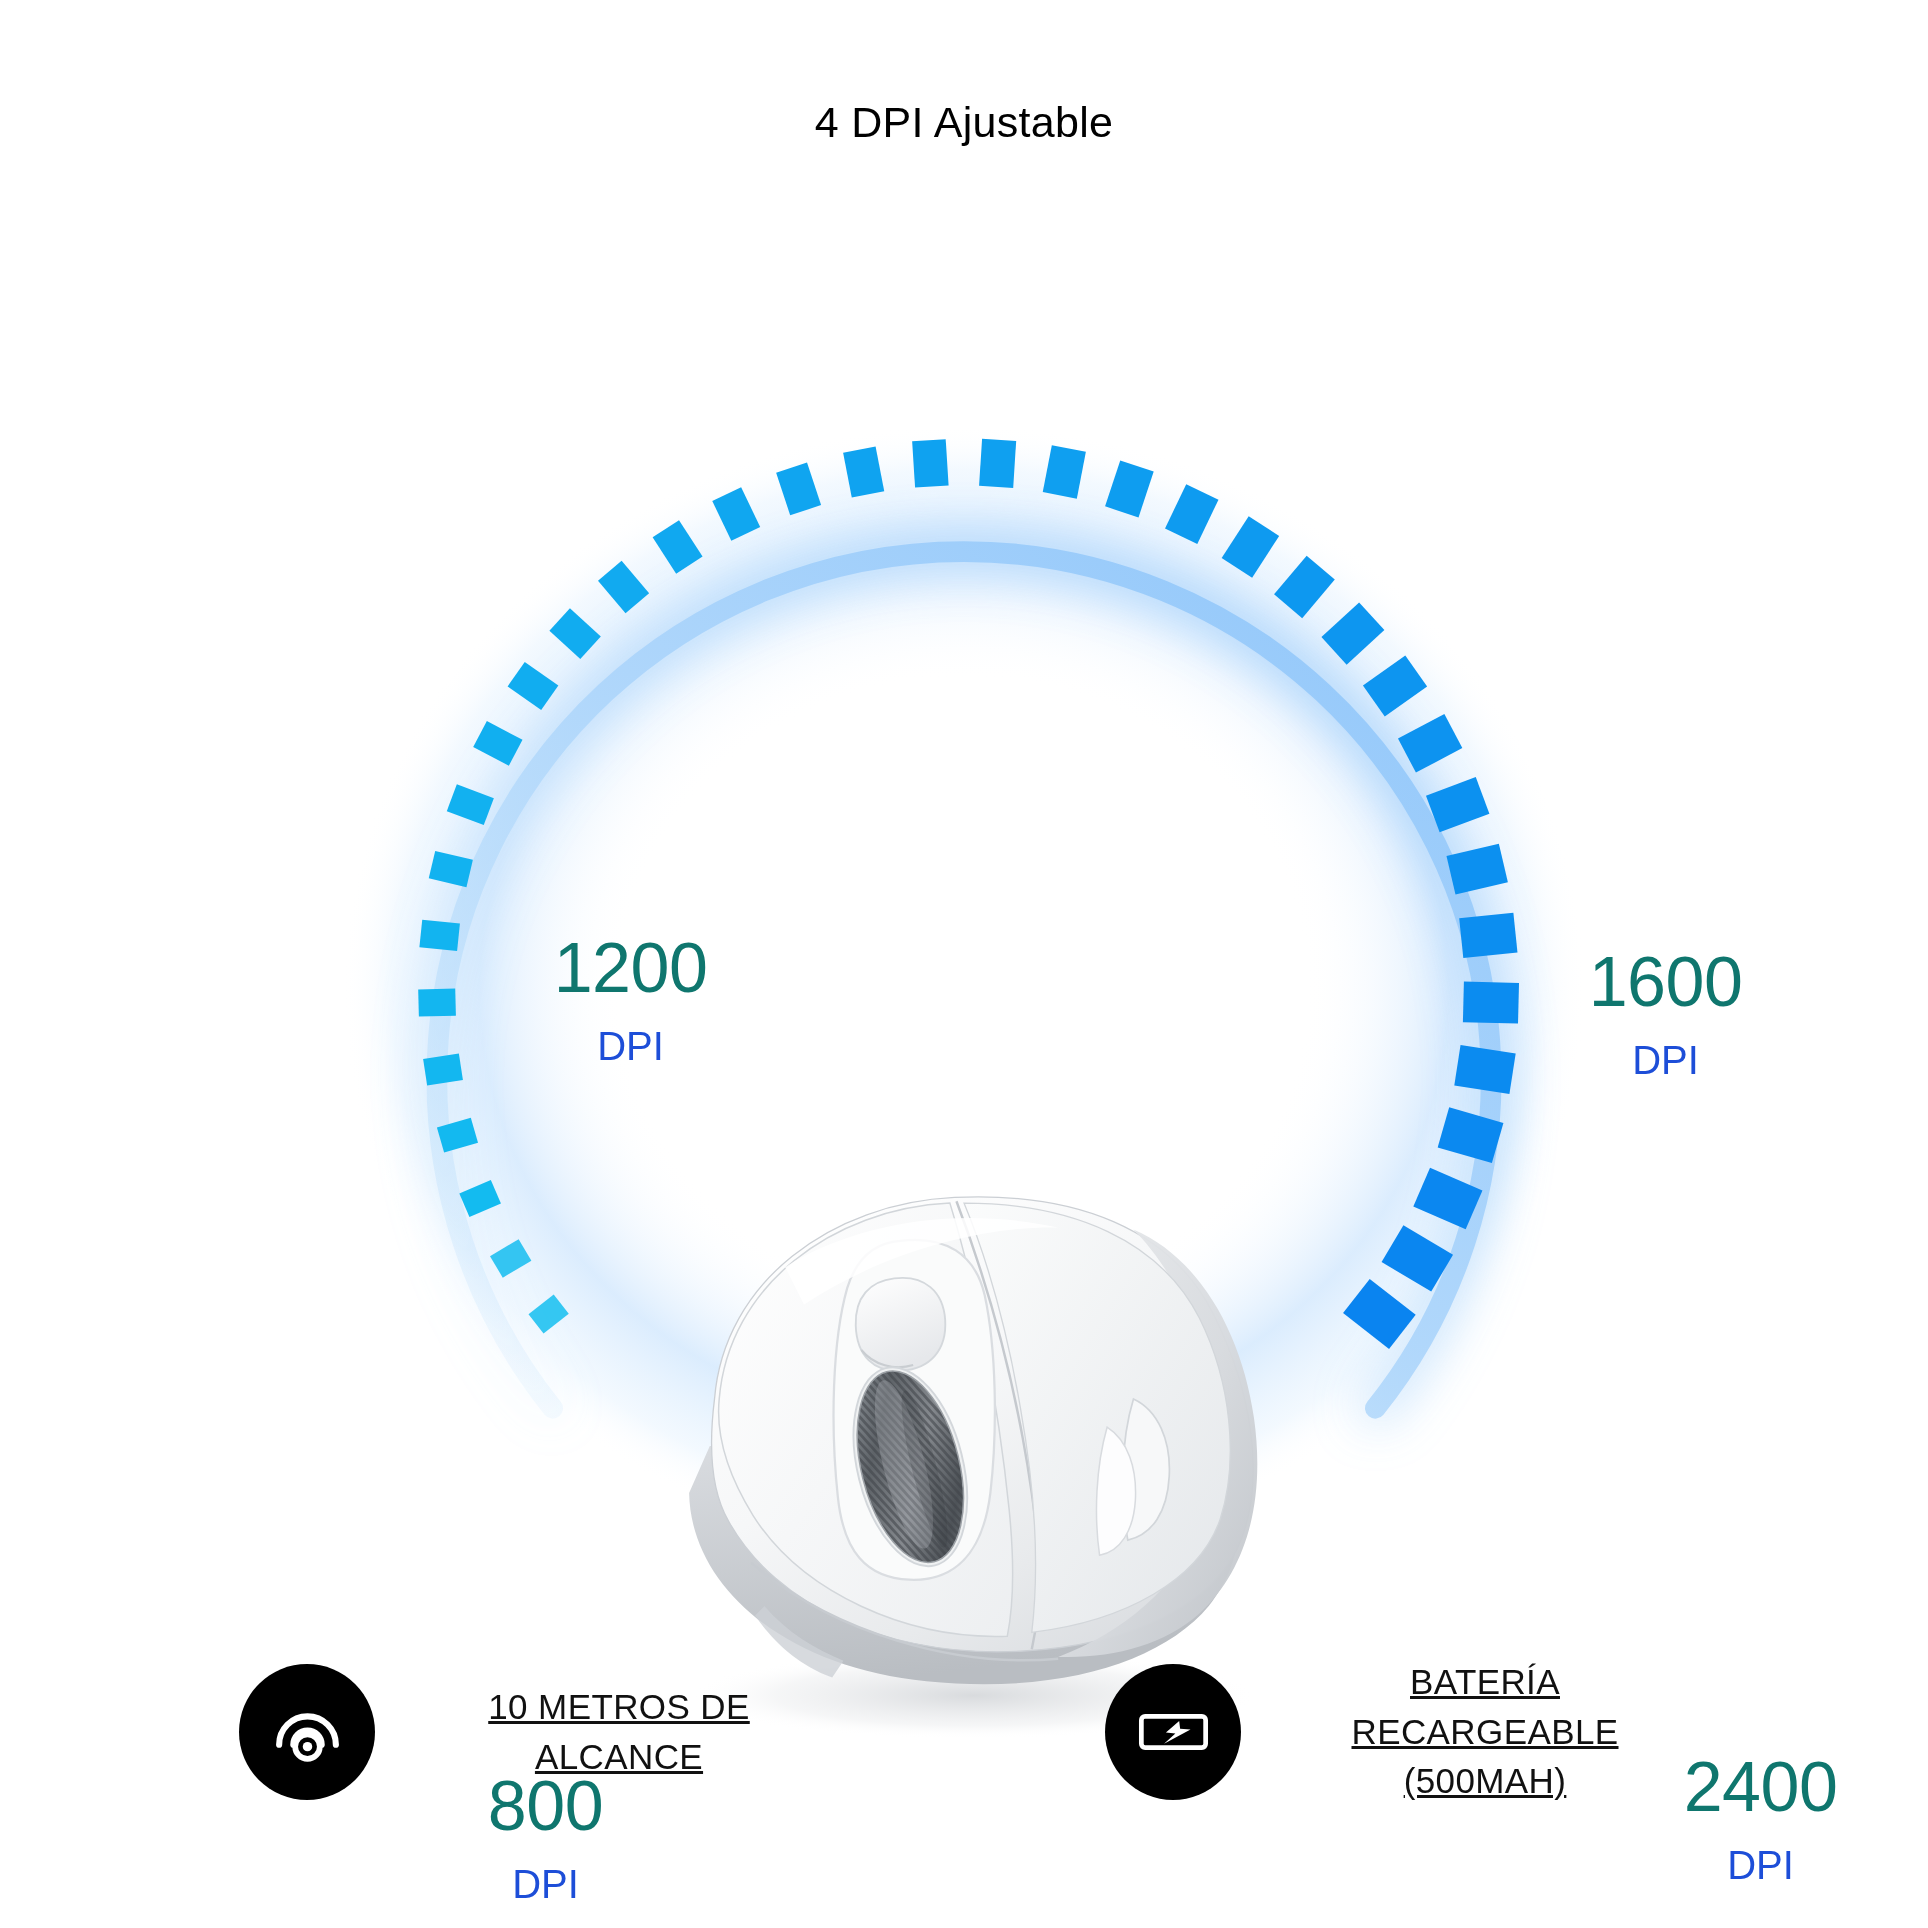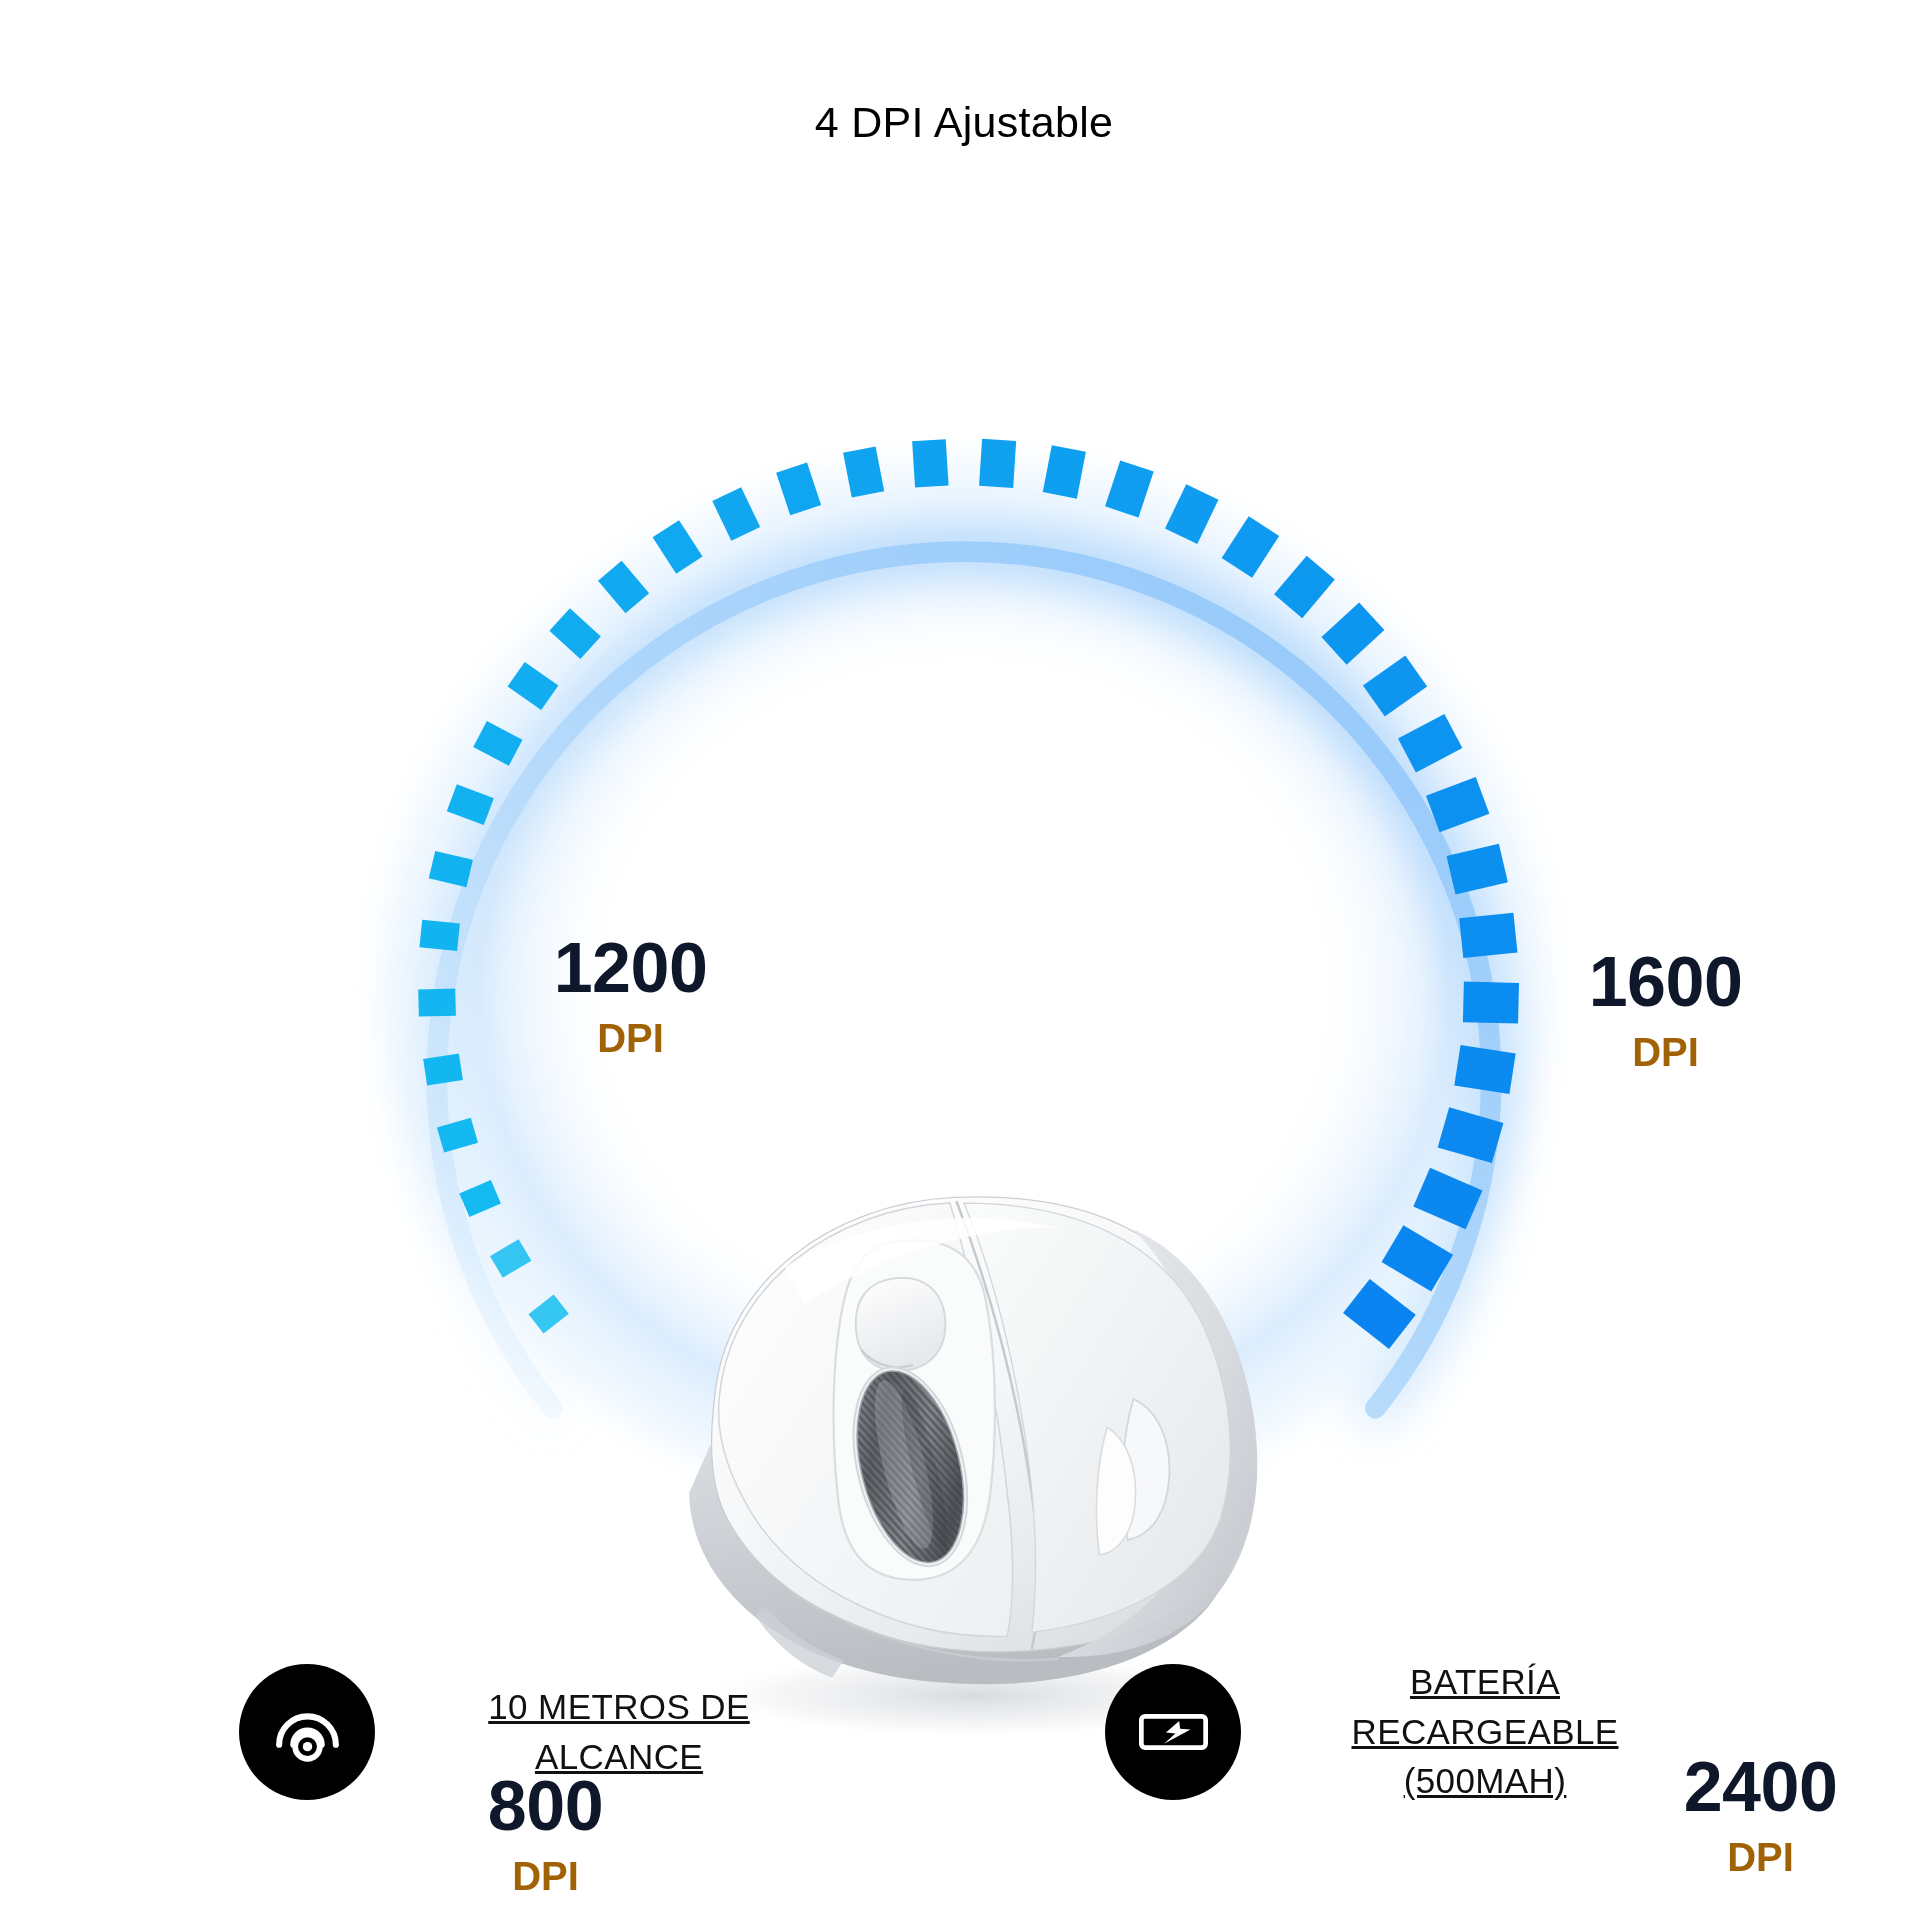--- a/index.html
+++ b/index.html
@@ -74,31 +74,31 @@
 
   
   .dpi-label {
     position: absolute;
     text-align: center;
     width: 311px;
     user-select: none;
   }
   .dpi-value {
     font-size: 70px;
-    font-weight: 700;
+    font-weight: 400;
     letter-spacing: -0.5px;
     line-height: 1;
-    color: #0f172a;
+    color: #0f766e;
   }
   .dpi-unit {
     font-size: 40px;
-    font-weight: 700;
+    font-weight: 400;
     line-height: 1;
-    margin-top: 15px;
-    color: #a16207;
+    margin-top: 23px;
+    color: #1d4ed8;
   }
   .lbl-1200 { left: 217px;  top: 546px; }
   .lbl-1600 { left: 1252px; top: 560px; }
   .lbl-800  { left: 132px;  top: 1384px; }
   .lbl-2400 { left: 1347px; top: 1365px; }
 
   
   .mouse-wrap {
     position: absolute;
     left: 50%;

